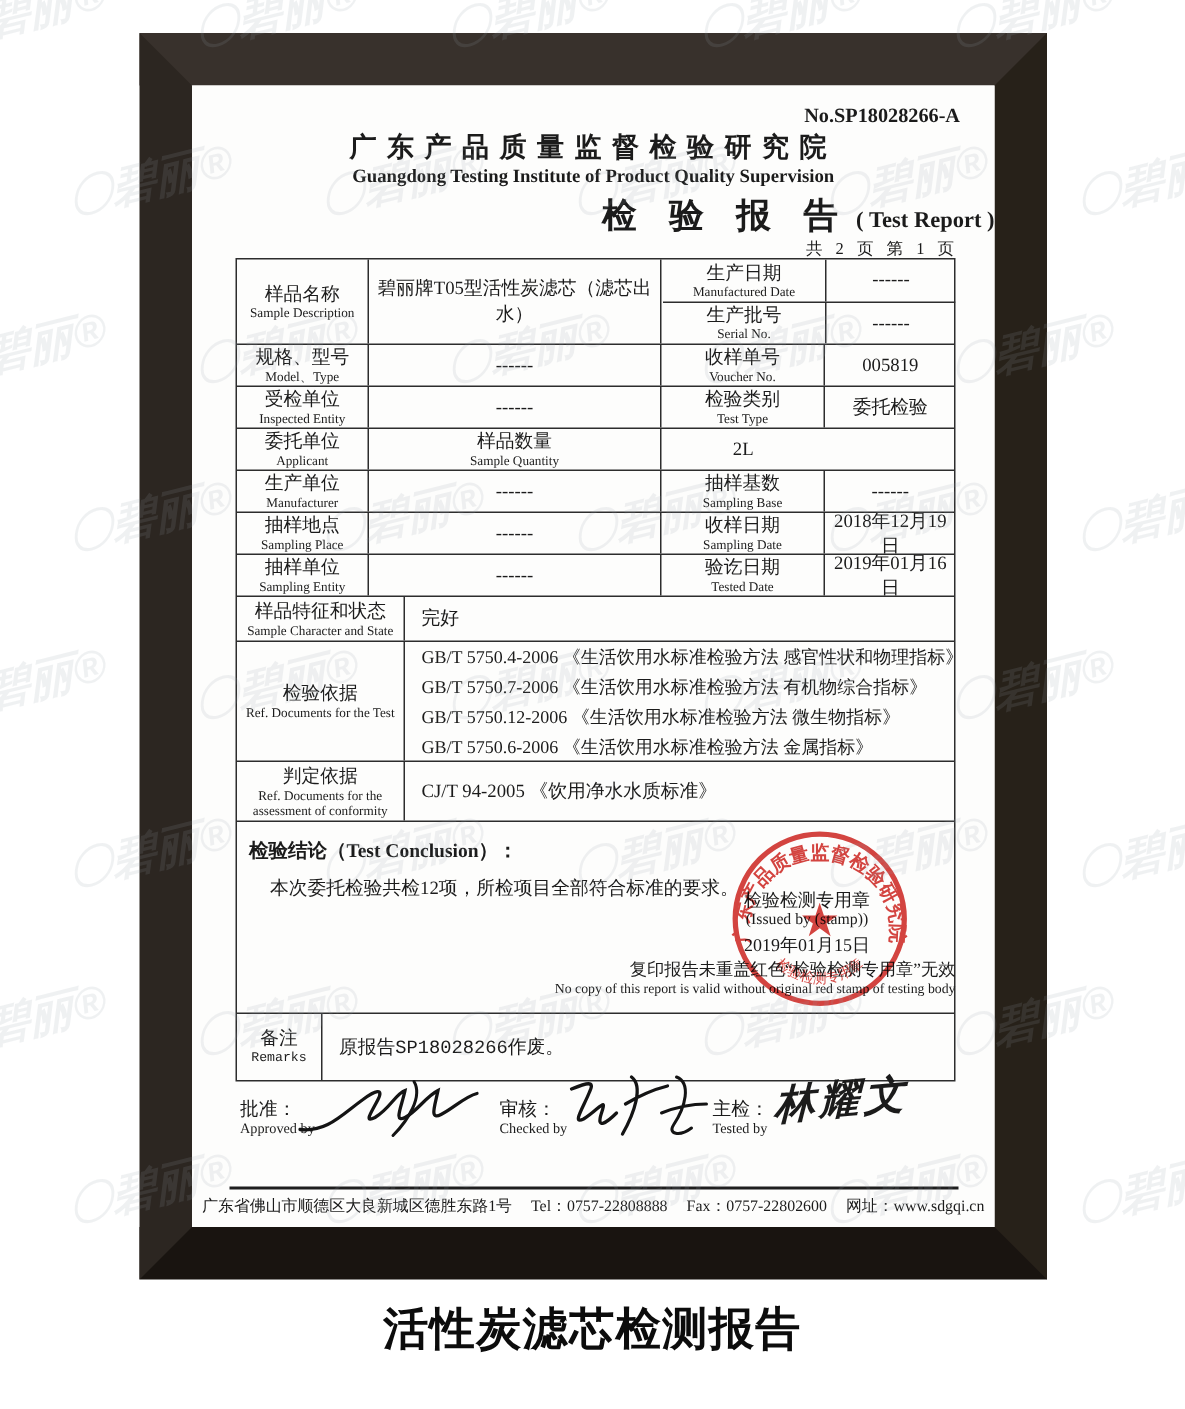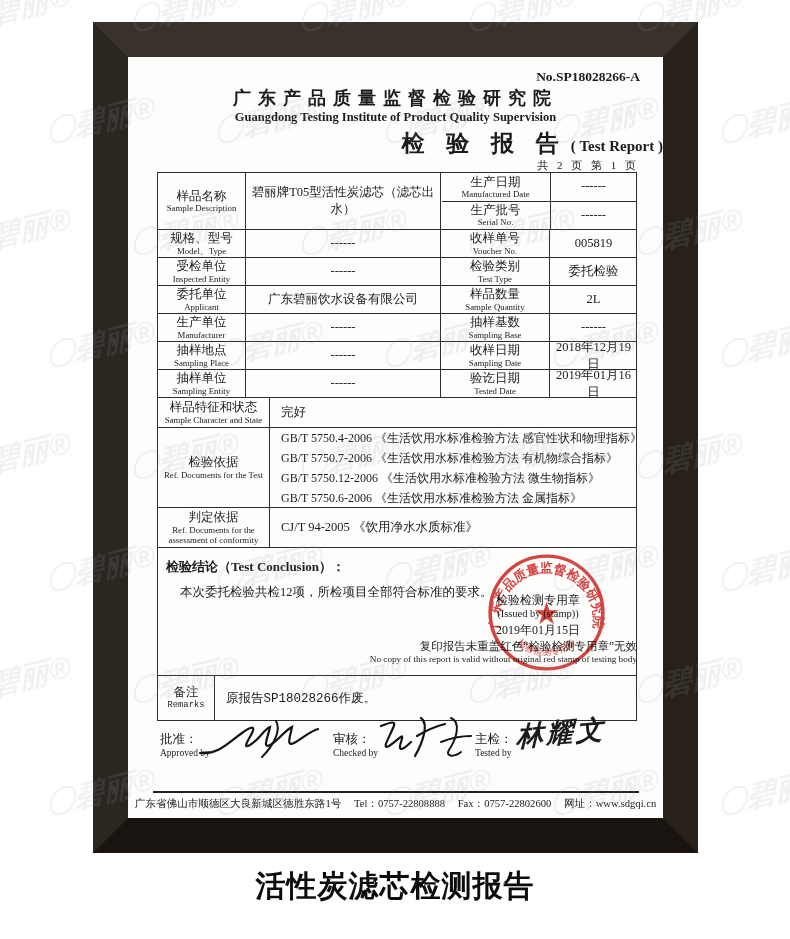--- a/index.html
+++ b/index.html
@@ -31,21 +31,21 @@
   .doc-table { position: absolute; left: 29px; top: 115px; width: 480px; border: 1px solid #2d2d2d; background: transparent; }
   .trow { display: grid; border-bottom: 1px solid #2d2d2d; }
   .trow:last-child { border-bottom: none; }
   .cell { border-right: 1px solid #2d2d2d; display: flex; flex-direction: column; align-items: center; justify-content: center; text-align: center; overflow: hidden; }
   .cell:last-child { border-right: none; }
   .lab-cn { font-size: 12.5px; line-height: 1.15; }
   .lab-en { font-size: 8.8px; line-height: 1.15; }
   .val { font-size: 12.5px; }
   .row-std { grid-template-columns: 88px 195px 109px 87px; height: 28px; }
   .row-1 { grid-template-columns: 88px 195px 196px; height: 57px; }
-  .subrows { display: flex; border-right: none; padding: 0; align-items: center; }
+  .subrows { display: flex; border-right: none; padding: 0; align-items: flex-end; }
   .subrow { display: grid; grid-template-columns: 109px 86px; flex: 1; }
   .subrow:first-child { border-bottom: 1px solid #2d2d2d; }
   .row-char { grid-template-columns: 112px 367px; height: 30px; }
   .row-ref { grid-template-columns: 112px 367px; height: 80px; }
   .row-conf { grid-template-columns: 112px 367px; height: 40px; }
   .row-concl { grid-template-columns: 479px; height: 128px; position: relative; }
   .row-rem { grid-template-columns: 57px 422px; height: 44px; font-family: Liberation Mono, monospace; }
   .cell-left { align-items: flex-start; text-align: center; padding-left: 11px; }
   .ref-line { font-size: 12px; line-height: 20px; white-space: nowrap; }
   .concl-title { position: absolute; left: 8px; top: 10px; font-size: 13px; font-weight: bold; }
@@ -144,21 +144,20 @@
                 <span class="lab-en">Test Type</span>
             </div>
             <div class="cell val">委托检验</div>
           </div>
 
           <div class="trow row-std">
             <div class="cell">
               <span class="lab-cn">委托单位</span>
                 <span class="lab-en">Applicant</span>
             </div>
-            <div class="cell val">广东碧丽饮水设备有限公司</div>
             <div class="cell">
               <span class="lab-cn">样品数量</span>
                 <span class="lab-en">Sample Quantity</span>
             </div>
             <div class="cell val">2L</div>
           </div>
 
           <div class="trow row-std">
             <div class="cell">
               <span class="lab-cn">生产单位</span>

